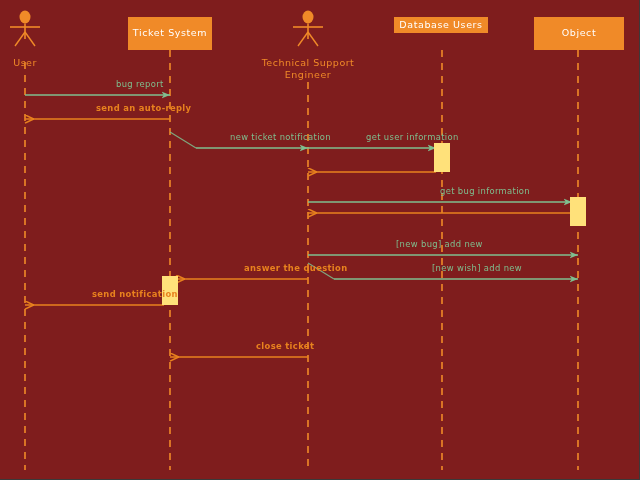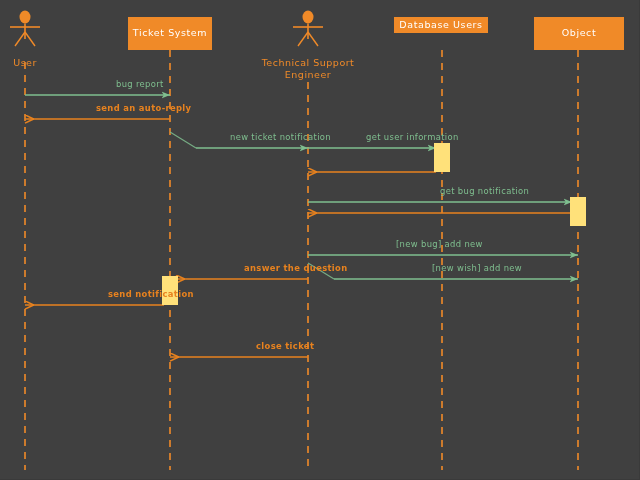--- a/index.html
+++ b/index.html
@@ -7,21 +7,21 @@
     padding: 0;
     background: #ffffff;
   }
   body {
     font-family: "DejaVu Sans", sans-serif;
   }
   #canvas {
     position: relative;
     width: 640px;
     height: 480px;
-    background: #404040;
+    background: #7f1d1d;
     border-right: 1px solid #3a3a3a;
     border-bottom: 1px solid #3a3a3a;
     box-sizing: border-box;
     overflow: hidden;
   }
   #svg-layer {
     position: absolute;
     left: 0;
     top: 0;
     width: 640px;
@@ -168,21 +168,21 @@
   <div id="activations-group">
       <div class="act-box" style="left: 434px; top: 143px; width: 16px; height: 29px;"></div>
       <div class="act-box" style="left: 570px; top: 197px; width: 16px; height: 29px;"></div>
       <div class="act-box" style="left: 162px; top: 276px; width: 16px; height: 29px;"></div>
     </div>
   <div id="labels-group">
       <div class="msg-label msg-call" style="left: 68px; top: 79px;">bug report</div>
       <div class="msg-label msg-ret" style="left: 48px; top: 103px;">send an auto-reply</div>
       <div class="msg-label msg-call" style="left: 182px; top: 132px;">new ticket notification</div>
       <div class="msg-label msg-call" style="left: 318px; top: 132px;">get user information</div>
-      <div class="msg-label msg-call" style="left: 392px; top: 186px;">get bug notification</div>
+      <div class="msg-label msg-call" style="left: 392px; top: 186px;">get bug information</div>
       <div class="msg-label msg-call" style="left: 348px; top: 239px;">[new bug] add new</div>
       <div class="msg-label msg-call" style="left: 348px; top: 263px; padding-left: 36px;">[new wish] add new</div>
       <div class="msg-label msg-ret" style="left: 196px; top: 263px;">answer the question</div>
-      <div class="msg-label msg-ret" style="left: 60px; top: 289px; text-align: right;">send notification</div>
+      <div class="msg-label msg-ret" style="left: 44px; top: 289px; text-align: right;">send notification</div>
       <div class="msg-label msg-ret" style="left: 208px; top: 341px;">close ticket</div>
     </div>
 
 </div>
 
 </body></html>

